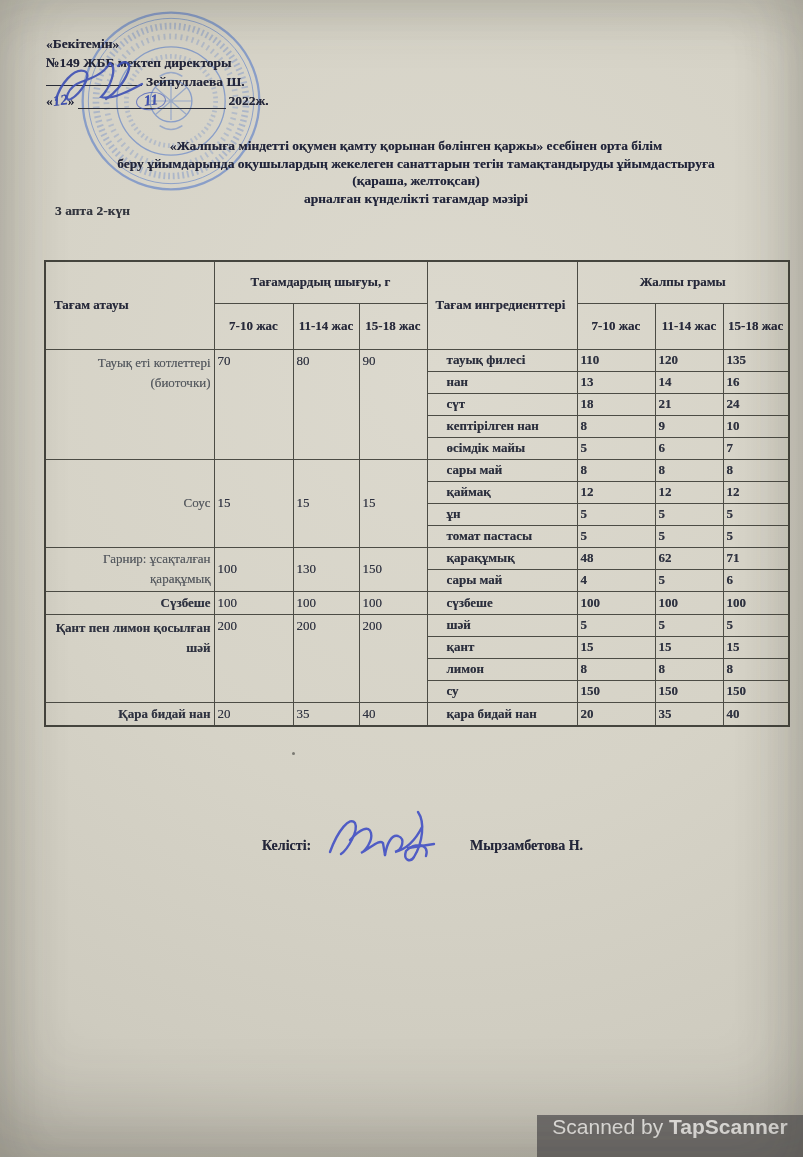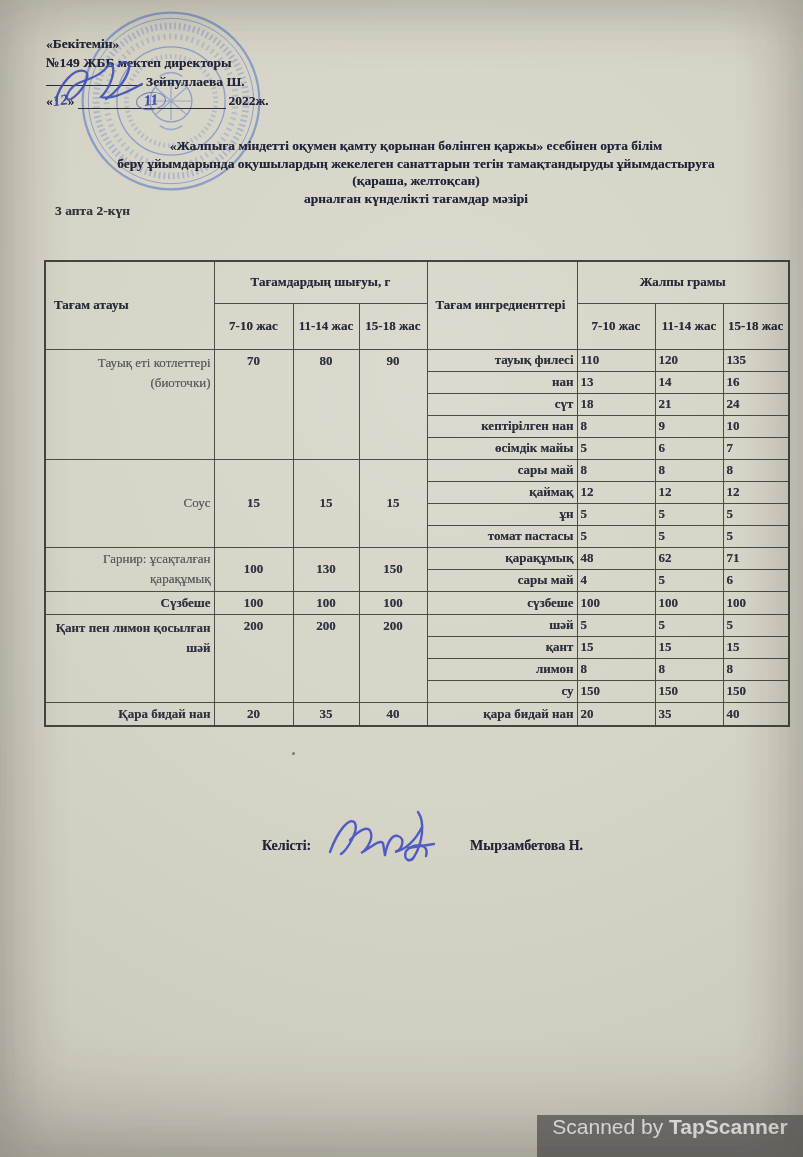--- a/index.html
+++ b/index.html
@@ -32,22 +32,22 @@
   table.menu th,table.menu td{border:1px solid #4c4c45;overflow:hidden;}
   table.menu{border:2px solid #45453e;}
   thead th{font-size:13px;font-weight:bold;color:#26293a;padding:2px;}
   thead tr.h1{height:42px;}
   thead tr.h2{height:46px;}
   th.left-h{text-align:left;padding-left:8px;}
   tbody tr{height:22px;}
   tbody td{font-size:13px;color:#2e3240;padding:1px 3px;}
   td.dish-cell{text-align:right;padding-left:7px;line-height:20px;font-weight:600;}
   td.faded{color:#565b60;font-weight:500;}
-  td.out-cell{text-align:center;font-weight:700;}
-  td.ing-cell{text-align:right;padding-left:7px;font-weight:600;color:#2b2f3d;}
+  td.out-cell{font-weight:400;}
+  td.ing-cell{text-align:left;padding-left:19px;font-weight:600;color:#2b2f3d;}
   td.val-cell{text-align:left;font-weight:700;}
   .va-top{vertical-align:top;padding-top:3px !important;}
   .va-mid{vertical-align:middle;}
   .dot-artifact{position:absolute;left:292px;top:752px;width:3px;height:3px;border-radius:50%;background:#63635c;opacity:.8;}
   
   .agreed-label{position:absolute;left:262px;top:838px;font-size:14px;font-weight:bold;color:#23263a;}
   .footer-signature{position:absolute;left:322px;top:798px;width:135px;height:70px;}
   .agreed-name{position:absolute;left:470px;top:838px;font-size:14px;font-weight:bold;color:#23263a;}
   
   .watermark{position:absolute;left:537px;top:1115px;width:266px;height:42px;

